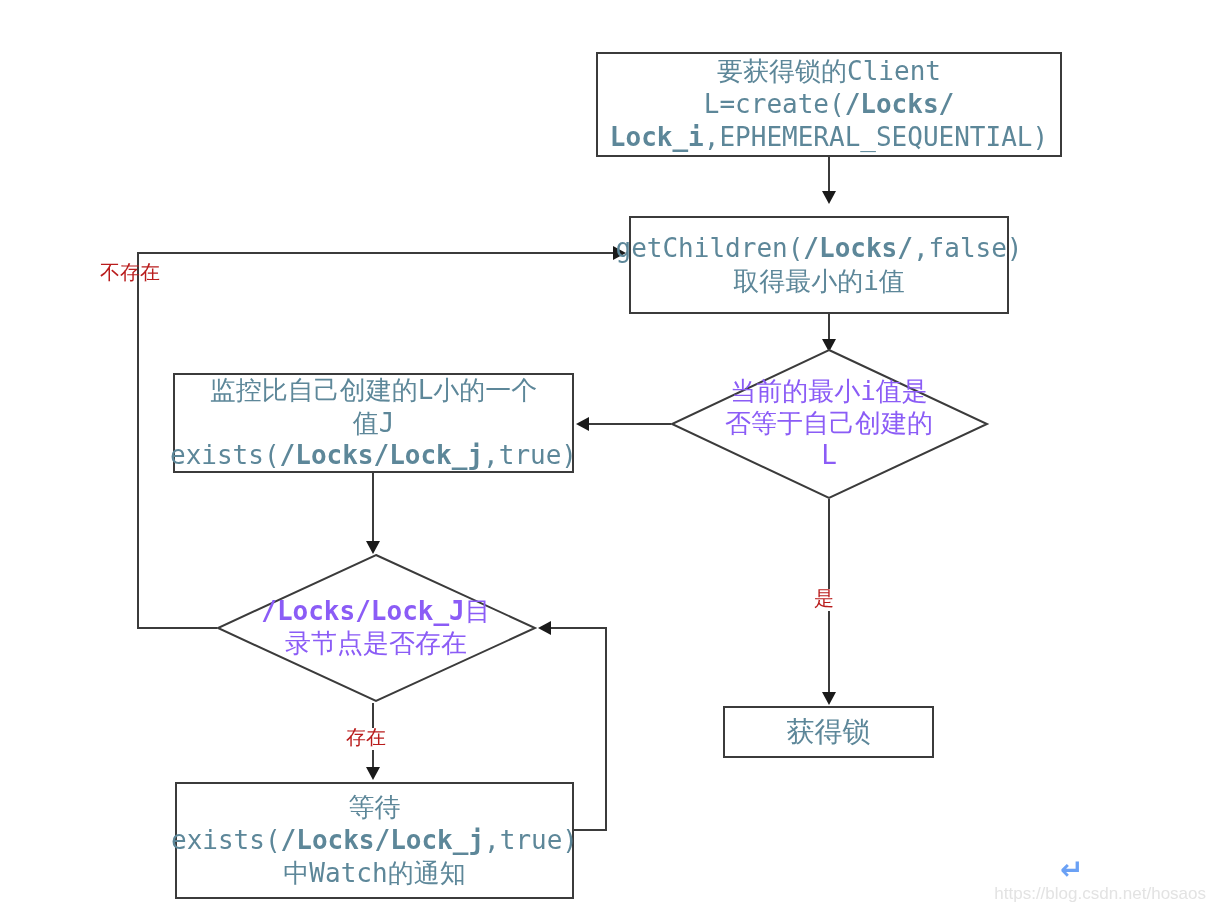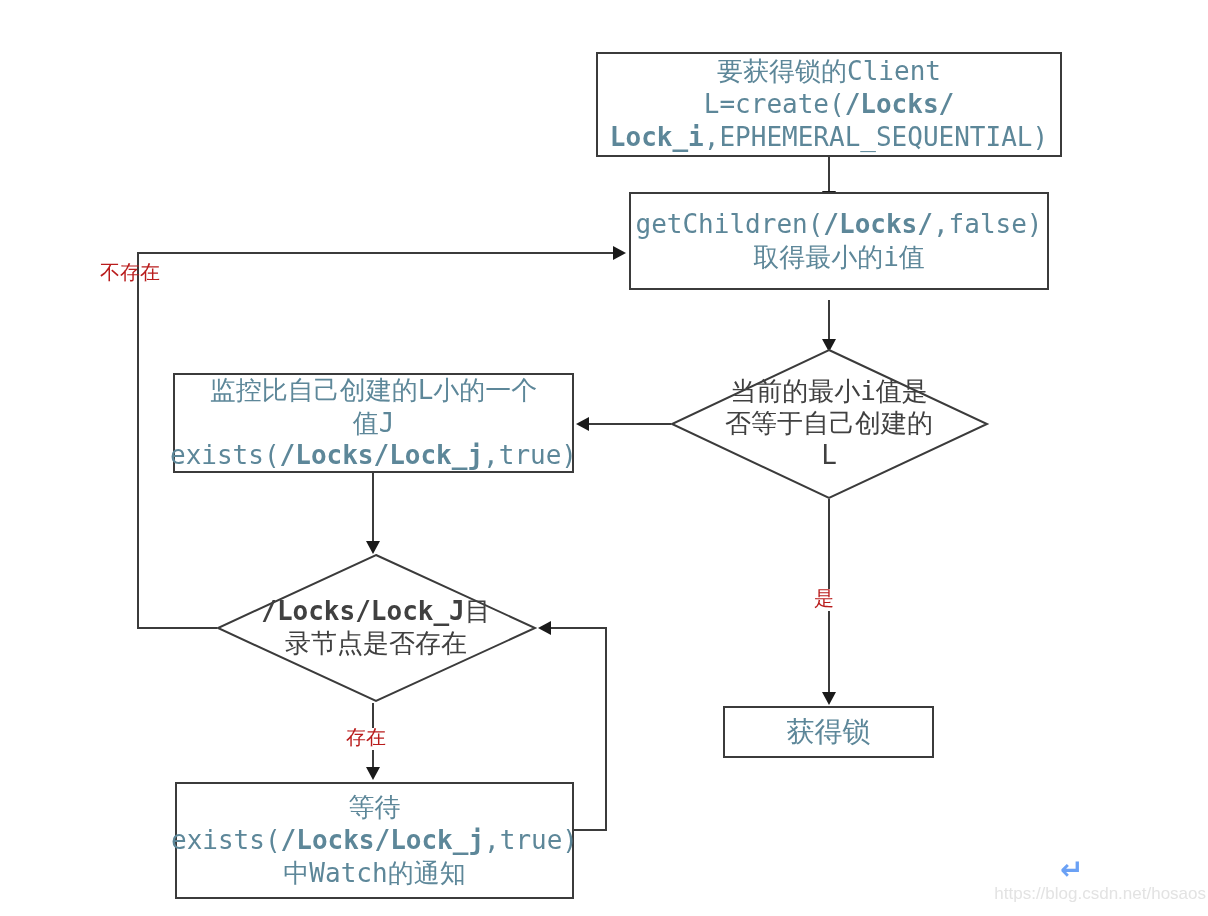--- a/index.html
+++ b/index.html
@@ -37,21 +37,21 @@
     line-height: 1.26;
     text-align: center;
     white-space: nowrap;
   }
   .diamond-text {
     position: absolute;
     display: flex;
     flex-direction: column;
     align-items: center;
     justify-content: center;
-    color: #404040;
+    color: #8b5cf6;
     font-size: 26px;
     line-height: 1.22;
     text-align: center;
     white-space: nowrap;
   }
   .node-box span.b, .diamond-text span.b {
     font-weight: bold;
   }
   .edge-label {
     position: absolute;
@@ -123,21 +123,21 @@
       <polygon points="376,555 535,628 376,701 218,628"></polygon>
     </g>
   </svg>
 
   <div class="node-box" style="left:596px; top:52px; width:466px; height:105px;">
       <div><span>要获得锁的Client</span></div>
       <div><span>L=create(</span><span class="b">/Locks/</span></div>
       <div><span class="b">Lock_i</span><span>,EPHEMERAL_SEQUENTIAL)</span></div>
     </div>
 
-  <div class="node-box" style="left:629px; top:192px; width:420px; height:98px;">
+  <div class="node-box" style="left:629px; top:216px; width:380px; height:98px;">
       <div><span>getChildren(</span><span class="b">/Locks/</span><span>,false)</span></div>
       <div><span>取得最小的i值</span></div>
     </div>
 
   <div class="node-box" style="left:173px; top:373px; width:401px; height:100px;">
       <div><span>监控比自己创建的L小的一个</span></div>
       <div><span>值J</span></div>
       <div><span>exists(</span><span class="b">/Locks/Lock_j</span><span>,true)</span></div>
     </div>
 

